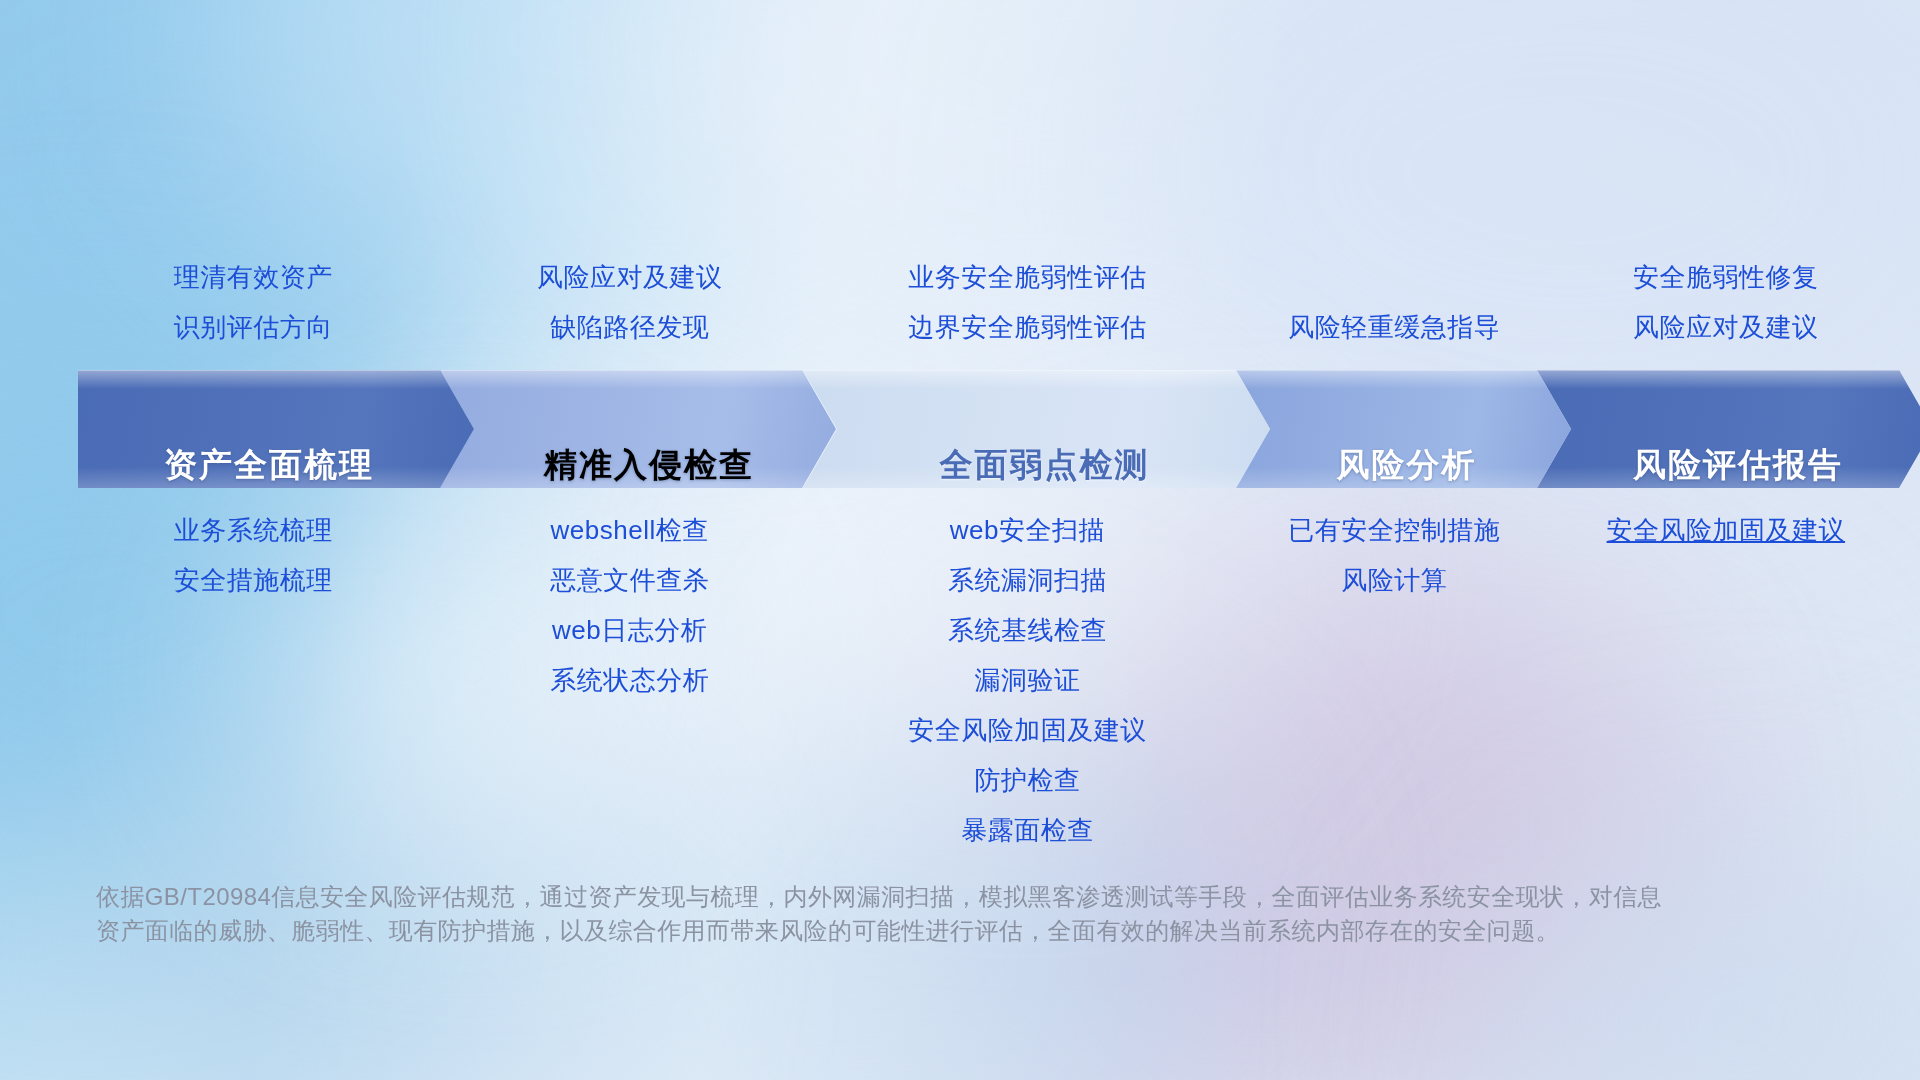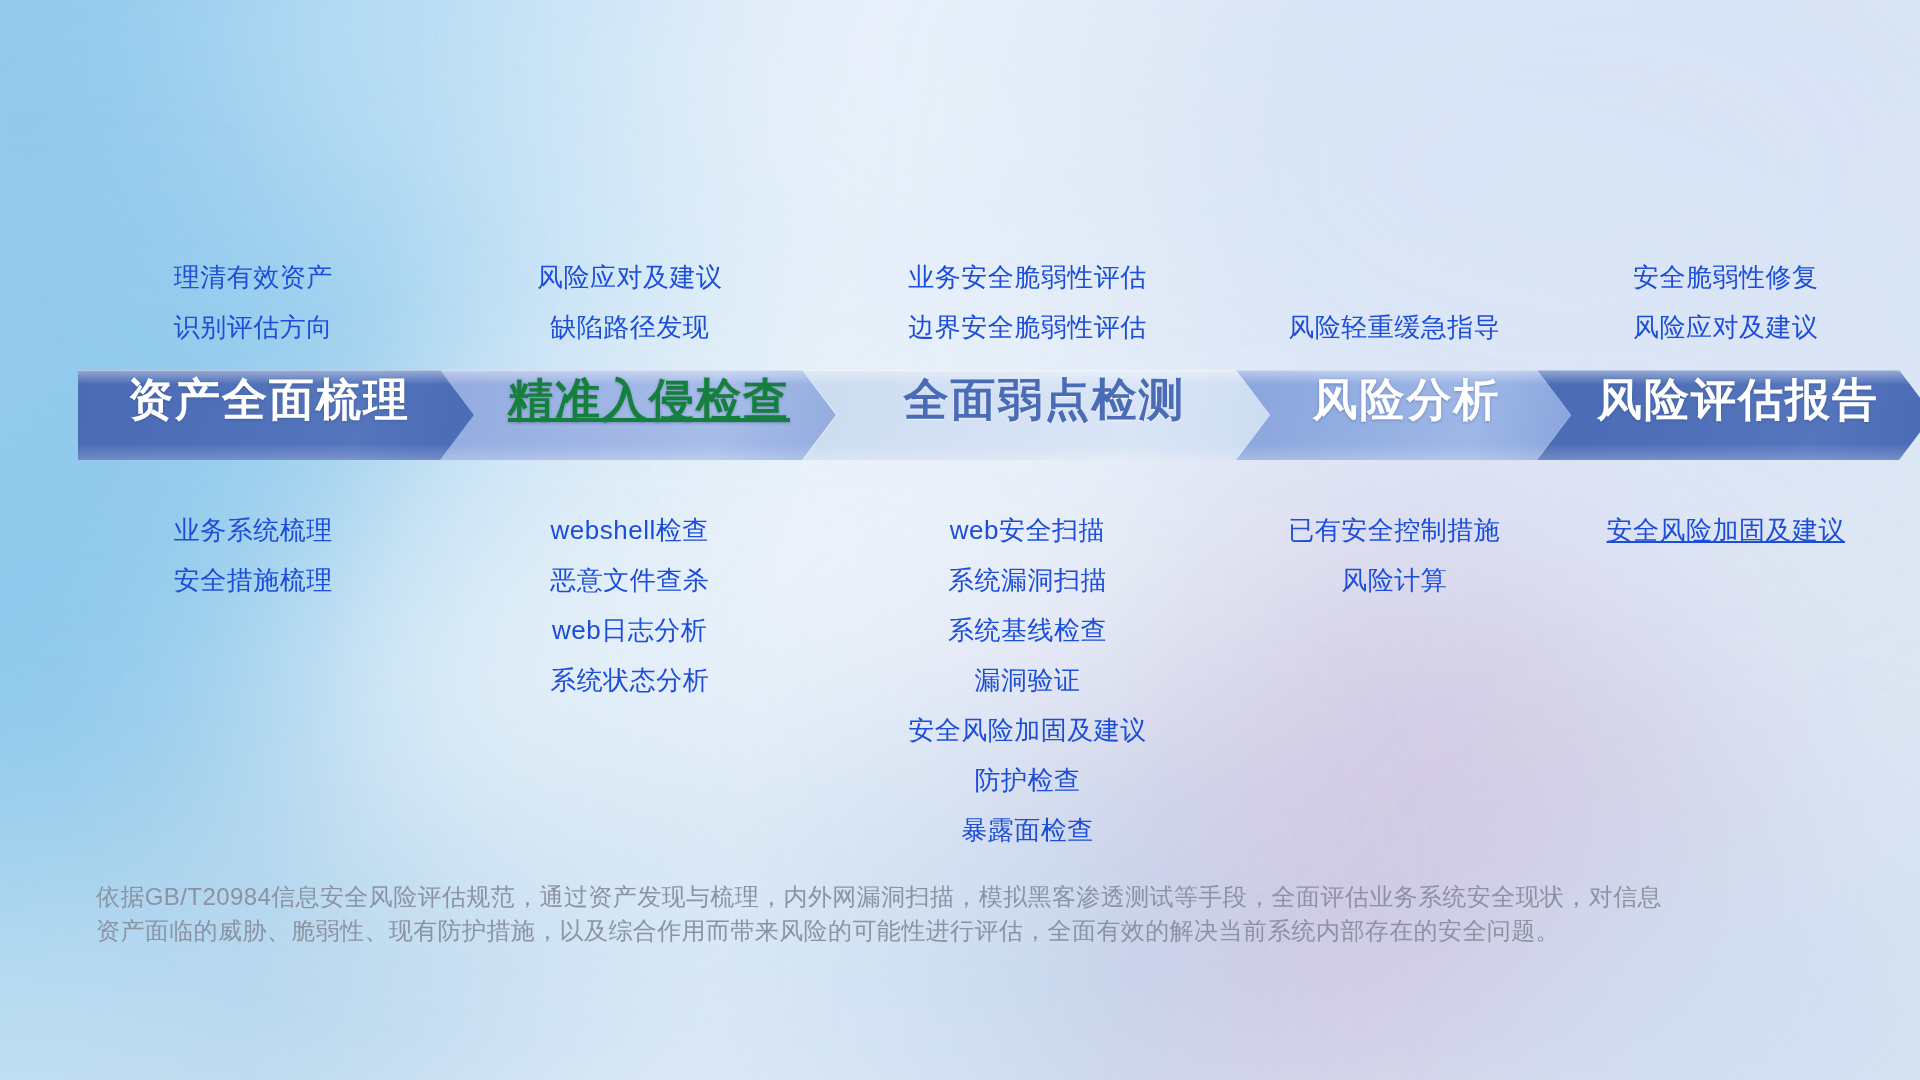--- a/index.html
+++ b/index.html
@@ -51,23 +51,23 @@
     white-space:nowrap;
     transform:translateX(-50%);
   }
   .col-text.top{ }
   .col-text.bot{ }
   .col-text div{white-space:nowrap;}
 
   
   #band{position:absolute;left:78px;top:370px;width:1768px;height:118px;}
   .chev{
-    position:absolute;top:0;height:90px;
-    display:flex;align-items:flex-start;justify-content:center;
-    font-size:45px;font-weight:bold;letter-spacing:2px;
+    position:absolute;top:0;height:118px;
+    display:flex;align-items:flex-end;justify-content:center;
+    font-size:33px;font-weight:bold;letter-spacing:2px;
     color:#ffffff;
     text-shadow:0 1px 3px rgba(40,60,110,.35);
   }
   .chev span{position:relative;z-index:3;}
   .chev .shape{position:absolute;inset:0;z-index:1;}
   .chev .edge{position:absolute;inset:0;z-index:2;pointer-events:none;}
 
   .footer-note{
     position:absolute;left:96px;top:880px;width:1520px;
     font-size:24px;line-height:34px;color:#8b93a3;letter-spacing:.4px;
@@ -123,21 +123,21 @@
 
   <div id="band">
       <div class="chev" style="left: 0px; width: 396px; z-index: 10;">
         <div class="shape" style="background: linear-gradient(100deg, rgb(74, 107, 181) 0%, rgb(85, 118, 189) 70%, rgb(74, 107, 181) 100%); clip-path: polygon(0px 0px, calc(100% - 34px) 0px, 100% 50%, calc(100% - 34px) 100%, 0px 100%); box-shadow: rgba(255, 255, 255, 0.35) 0px 1px 0px inset;"></div>
         <div class="edge" style="clip-path: polygon(0px 0px, calc(100% - 34px) 0px, 100% 50%, calc(100% - 34px) 100%, 0px 100%); background: linear-gradient(rgba(255, 255, 255, 0.42) 0%, rgba(255, 255, 255, 0) 16%, rgba(255, 255, 255, 0) 82%, rgba(255, 255, 255, 0.22) 100%);"></div>
         <span style="color: rgb(255, 255, 255); margin-left: -14px;">资产全面梳理</span>
       </div>
       <div class="chev" style="left: 362px; width: 396px; z-index: 9;">
         <div class="shape" style="background: linear-gradient(100deg, rgb(147, 171, 223) 0%, rgb(167, 189, 233) 70%, rgb(147, 171, 223) 100%); clip-path: polygon(0px 0px, calc(100% - 34px) 0px, 100% 50%, calc(100% - 34px) 100%, 0px 100%, 34px 50%); box-shadow: rgba(255, 255, 255, 0.35) 0px 1px 0px inset;"></div>
         <div class="edge" style="clip-path: polygon(0px 0px, calc(100% - 34px) 0px, 100% 50%, calc(100% - 34px) 100%, 0px 100%, 34px 50%); background: linear-gradient(rgba(255, 255, 255, 0.42) 0%, rgba(255, 255, 255, 0) 16%, rgba(255, 255, 255, 0) 82%, rgba(255, 255, 255, 0.22) 100%);"></div>
-        <span style="color: #15803d; margin-left: 22px; text-decoration: underline;">精准入侵检查</span>
+        <span style="color: #000000; margin-left: 22px;">精准入侵检查</span>
       </div>
       <div class="chev" style="left: 725px; width: 467px; z-index: 8;">
         <div class="shape" style="background: linear-gradient(100deg, rgb(204, 220, 240) 0%, rgb(217, 229, 246) 70%, rgb(204, 220, 240) 100%); clip-path: polygon(0px 0px, calc(100% - 34px) 0px, 100% 50%, calc(100% - 34px) 100%, 0px 100%, 34px 50%); box-shadow: rgba(255, 255, 255, 0.35) 0px 1px 0px inset;"></div>
         <div class="edge" style="clip-path: polygon(0px 0px, calc(100% - 34px) 0px, 100% 50%, calc(100% - 34px) 100%, 0px 100%, 34px 50%); background: linear-gradient(rgba(255, 255, 255, 0.42) 0%, rgba(255, 255, 255, 0) 16%, rgba(255, 255, 255, 0) 82%, rgba(255, 255, 255, 0.22) 100%);"></div>
         <span style="color: rgb(74, 107, 181); text-shadow: rgba(255, 255, 255, 0.65) 0px 1px 2px; margin-left: 16px;">全面弱点检测</span>
       </div>
       <div class="chev" style="left: 1158px; width: 335px; z-index: 7;">
         <div class="shape" style="background: linear-gradient(100deg, rgb(138, 165, 221) 0%, rgb(157, 183, 230) 70%, rgb(138, 165, 221) 100%); clip-path: polygon(0px 0px, calc(100% - 34px) 0px, 100% 50%, calc(100% - 34px) 100%, 0px 100%, 34px 50%); box-shadow: rgba(255, 255, 255, 0.35) 0px 1px 0px inset;"></div>
         <div class="edge" style="clip-path: polygon(0px 0px, calc(100% - 34px) 0px, 100% 50%, calc(100% - 34px) 100%, 0px 100%, 34px 50%); background: linear-gradient(rgba(255, 255, 255, 0.42) 0%, rgba(255, 255, 255, 0) 16%, rgba(255, 255, 255, 0) 82%, rgba(255, 255, 255, 0.22) 100%);"></div>
         <span style="color: rgb(255, 255, 255); margin-left: 6px;">风险分析</span>

